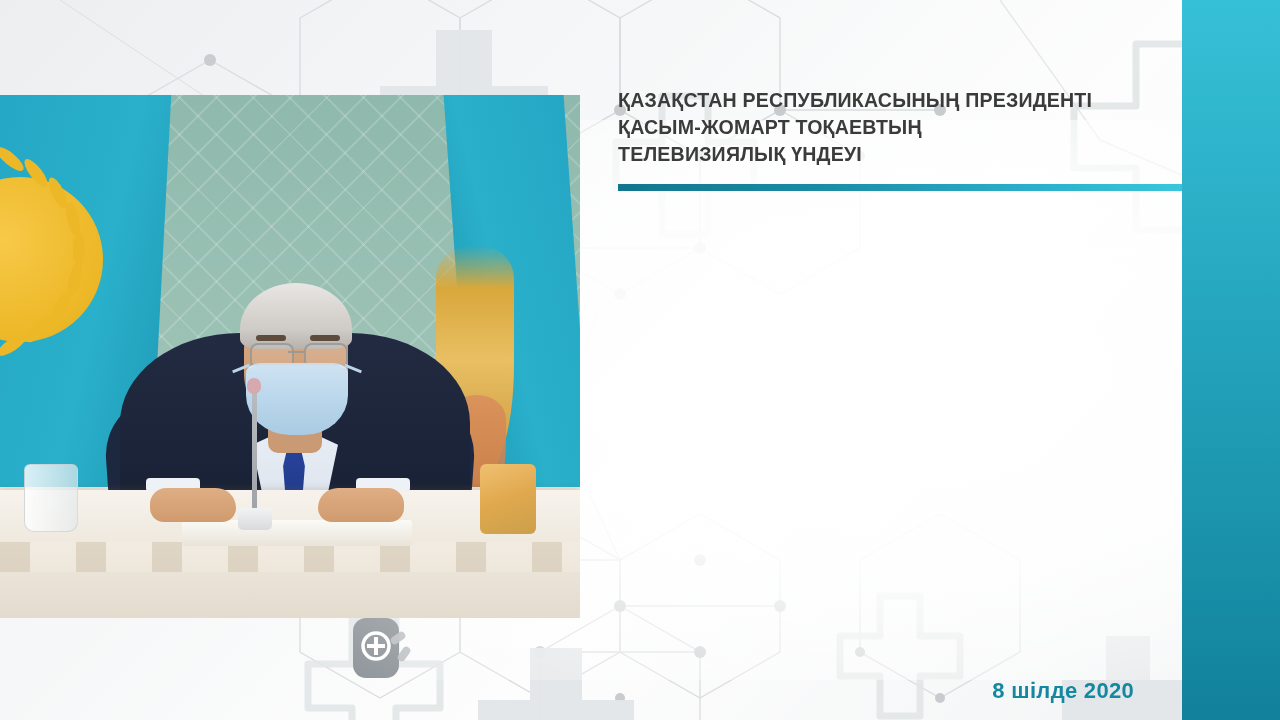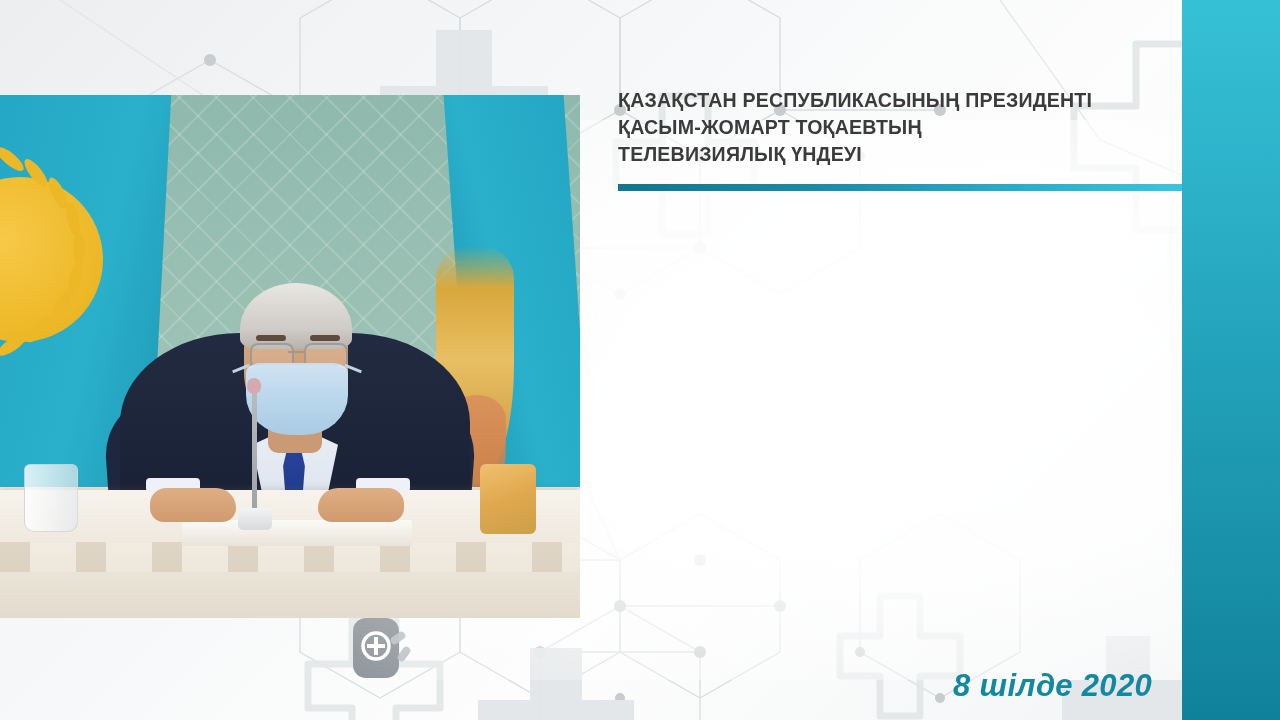--- a/index.html
+++ b/index.html
@@ -154,22 +154,22 @@
   }
   #rule{
     position:absolute;left:618px;top:184px;width:564px;height:7px;
     background:linear-gradient(90deg,#11768e 0%,#1a8ba4 35%,#2aaec9 72%,#39c6dc 100%);
   }
   #body-text{
     position:absolute;left:618px;top:212px;width:520px;
     color:#8b8d90;font-size:24px;line-height:39px;letter-spacing:.1px;
   }
   #date{
-    position:absolute;right:128px;bottom:16px;
-    color:#1488a0;font-weight:bold;font-size:31px;letter-spacing:.3px;font-style:italic;
+    position:absolute;right:146px;bottom:16px;
+    color:#1488a0;font-weight:bold;font-size:22px;letter-spacing:.3px;
   }
 
   
   #teal-bar{
     position:absolute;left:1182px;top:0;width:98px;height:720px;
     background:linear-gradient(180deg,#36c0d6 0%,#2bb0c8 28%,#1f9ab3 62%,#11819b 100%);
   }
 </style>
 </head>
 <body>

